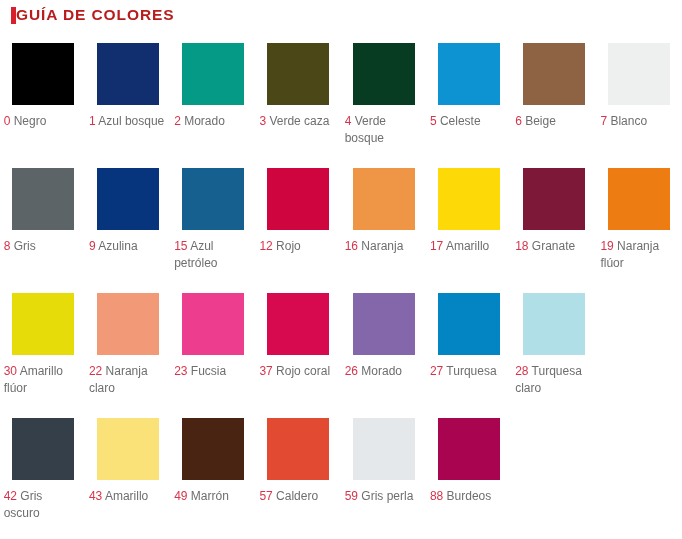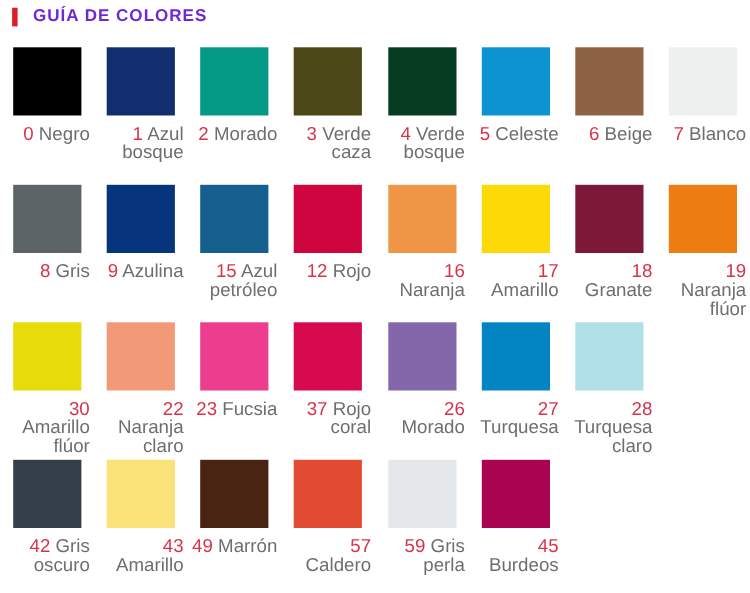--- a/index.html
+++ b/index.html
@@ -22,25 +22,24 @@
     padding-left: 11px;
     box-sizing: border-box;
   }
   .header-bar {
     width: 5px;
     height: 17px;
     background: #d81f2a;
     flex: 0 0 auto;
   }
   .header-title {
-    margin-left: 14px;
     font-size: 15.5px;
     font-weight: bold;
     letter-spacing: 0.9px;
-    color: #6d28d9;
+    color: #b91c1c;
     white-space: nowrap;
   }
 
   
   .grid {
     padding: 13px 0 0 0;
     display: flex;
     flex-wrap: wrap;
     align-content: flex-start;
     width: 682px;
@@ -62,22 +61,22 @@
     box-sizing: border-box;
   }
   .swatch {
     width: 62px;
     height: 62px;
     flex: 0 0 auto;
   }
   .caption {
     margin-top: 8px;
     width: 78px;
-    text-align: right;
-    font-size: 17px;
+    text-align: left;
+    font-size: 12px;
     line-height: 17px;
     color: #6e6e6e;
     word-wrap: break-word;
   }
   .caption .num {
     color: #d6344b;
   }
 </style>
 </head>
 <body>
@@ -202,16 +201,16 @@
       <div class="cell">
         <div class="swatch" style="background: rgb(226, 75, 50);"></div>
         <div class="caption"><span class="num">57</span> <span>Caldero</span></div>
       </div>
       <div class="cell">
         <div class="swatch" style="background: rgb(228, 232, 234);"></div>
         <div class="caption"><span class="num">59</span> <span>Gris perla</span></div>
       </div>
       <div class="cell">
         <div class="swatch" style="background: rgb(168, 4, 80);"></div>
-        <div class="caption"><span class="num">45</span> <span>Burdeos</span></div>
+        <div class="caption"><span class="num">88</span> <span>Burdeos</span></div>
       </div>
     </div>
   </div>
 
 </body></html>

